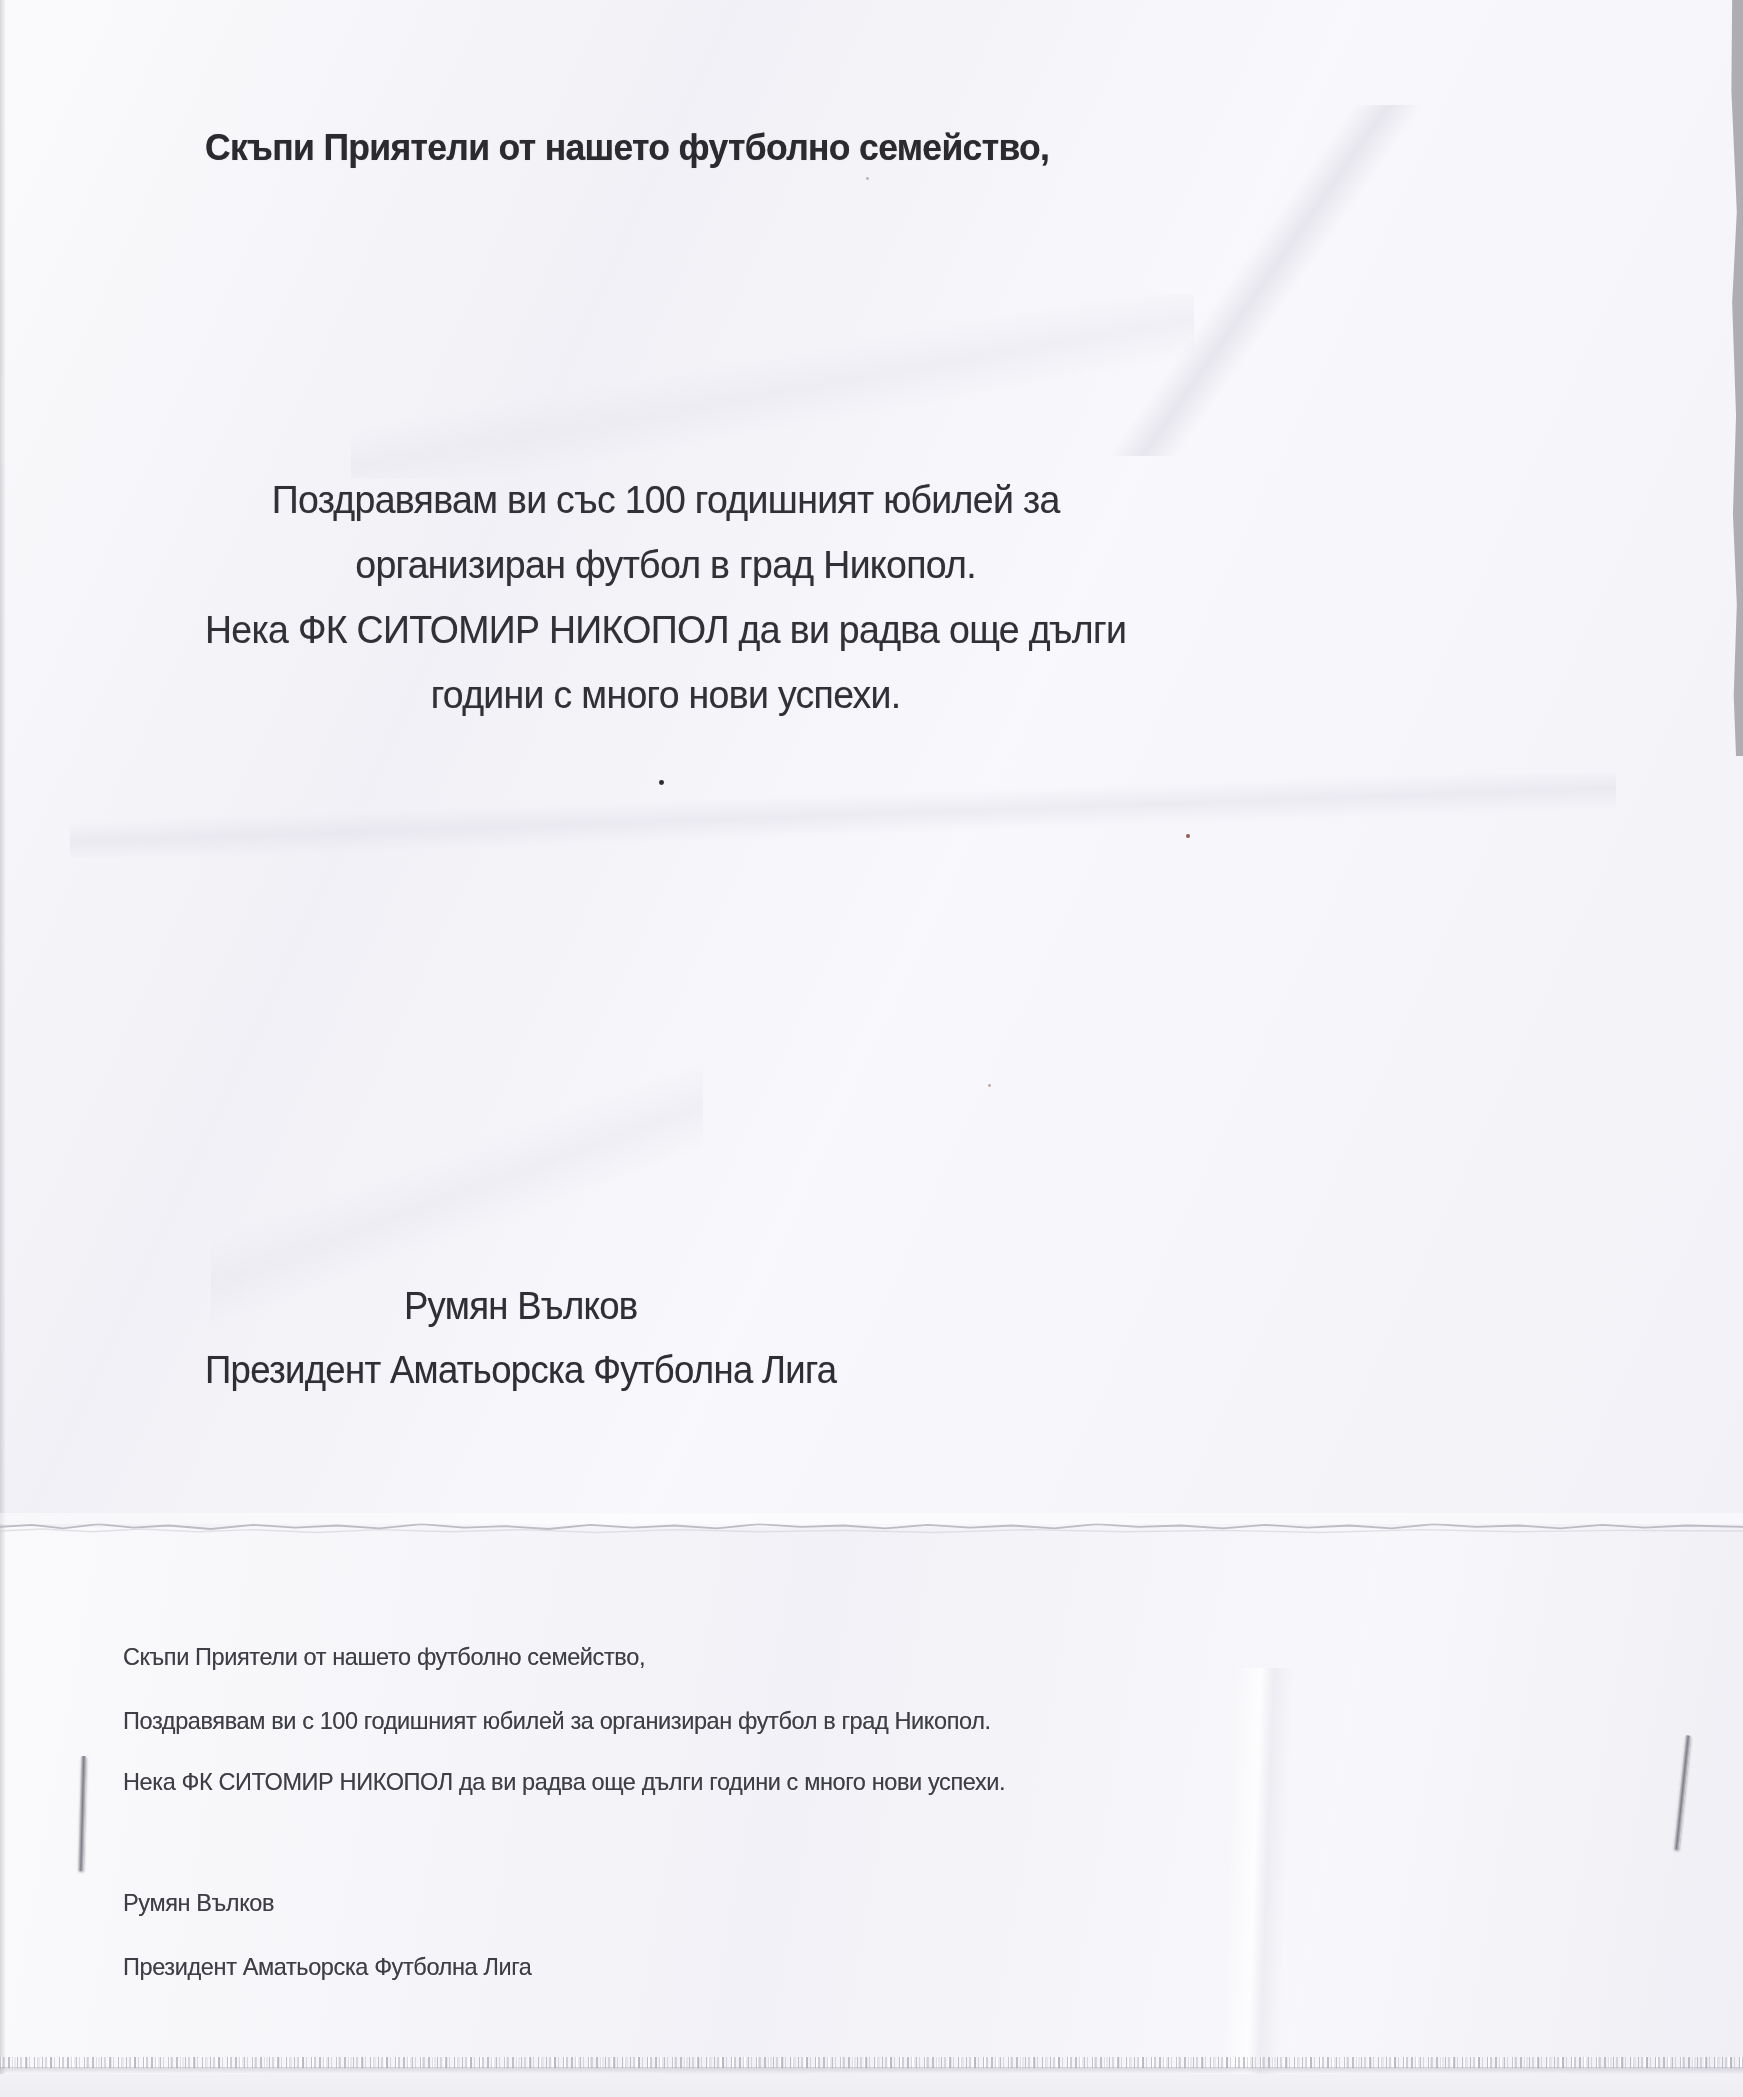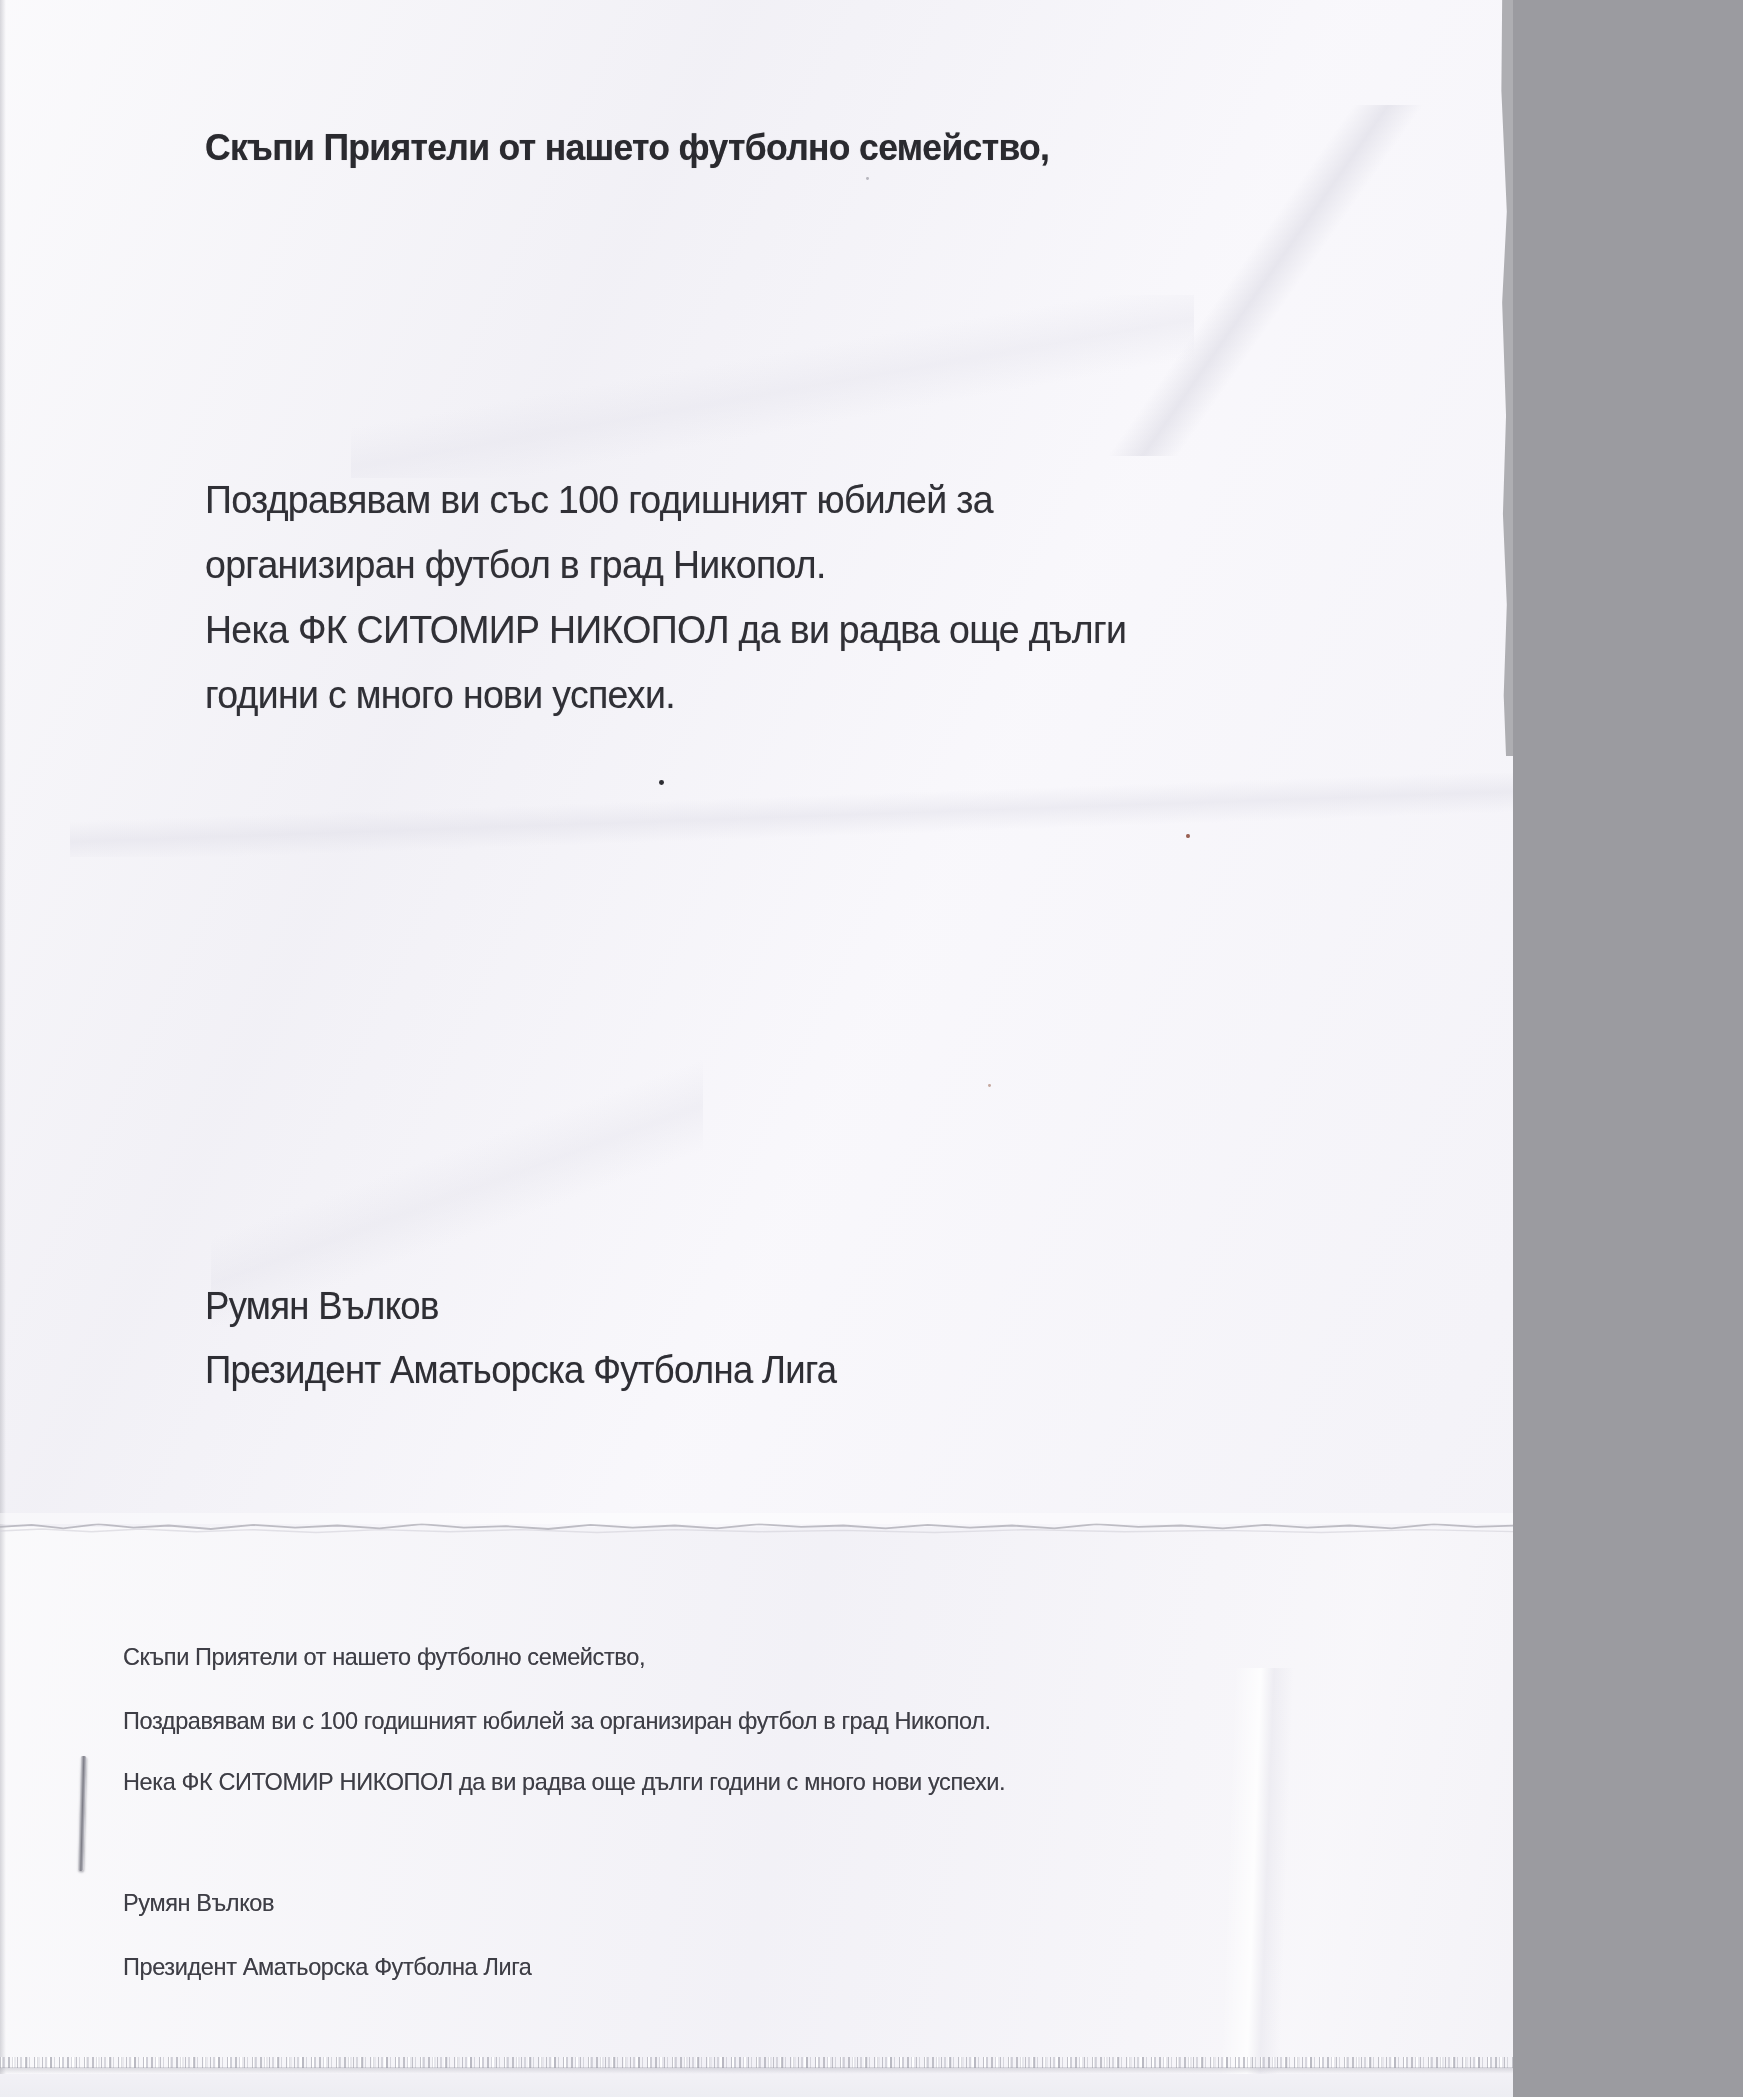--- a/index.html
+++ b/index.html
@@ -1,21 +1,22 @@
 <!DOCTYPE html>
 <html style="font-size:11.2px"><head>
 <meta charset="utf-8">
 <style>
   html,body{margin:0;padding:0;background:#9b9ba0;}
   .scan{
     position:relative;
-    width:1513px;height:2097px;
+    width:1743px;height:2097px;
     overflow:hidden;
     background:#ffffff;
     font-family:"Liberation Sans", sans-serif;
+    text-align:center;
   }
   
   .top-sheet{
     position:absolute;left:0;top:0;width:1743px;height:1527px;
     background:
       linear-gradient(115deg, rgba(255,255,255,.5) 0%, rgba(236,235,242,.45) 30%, rgba(250,249,253,.6) 55%, rgba(238,237,244,.5) 100%),
       #f6f5f9;
   }
   .bottom-sheet{
     position:absolute;left:0;top:1527px;width:1743px;height:571px;

